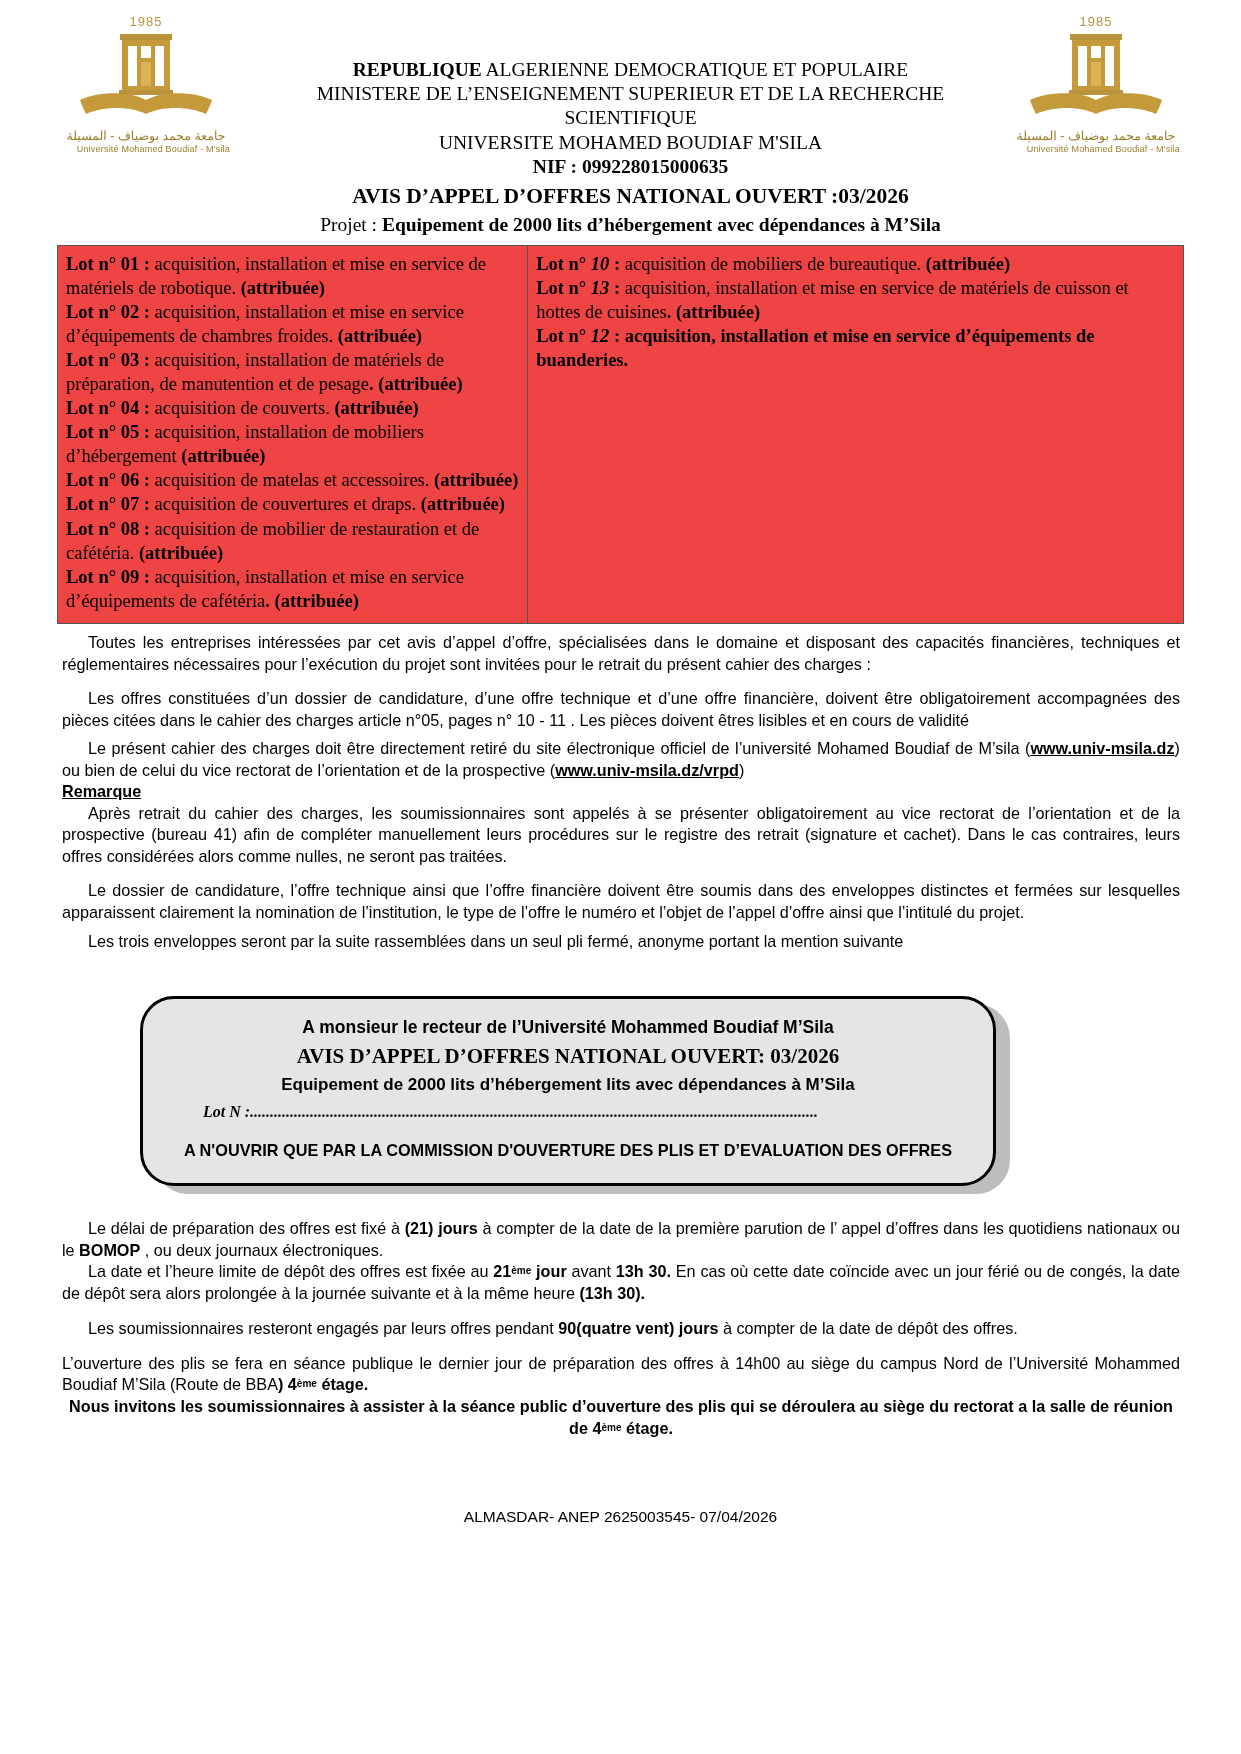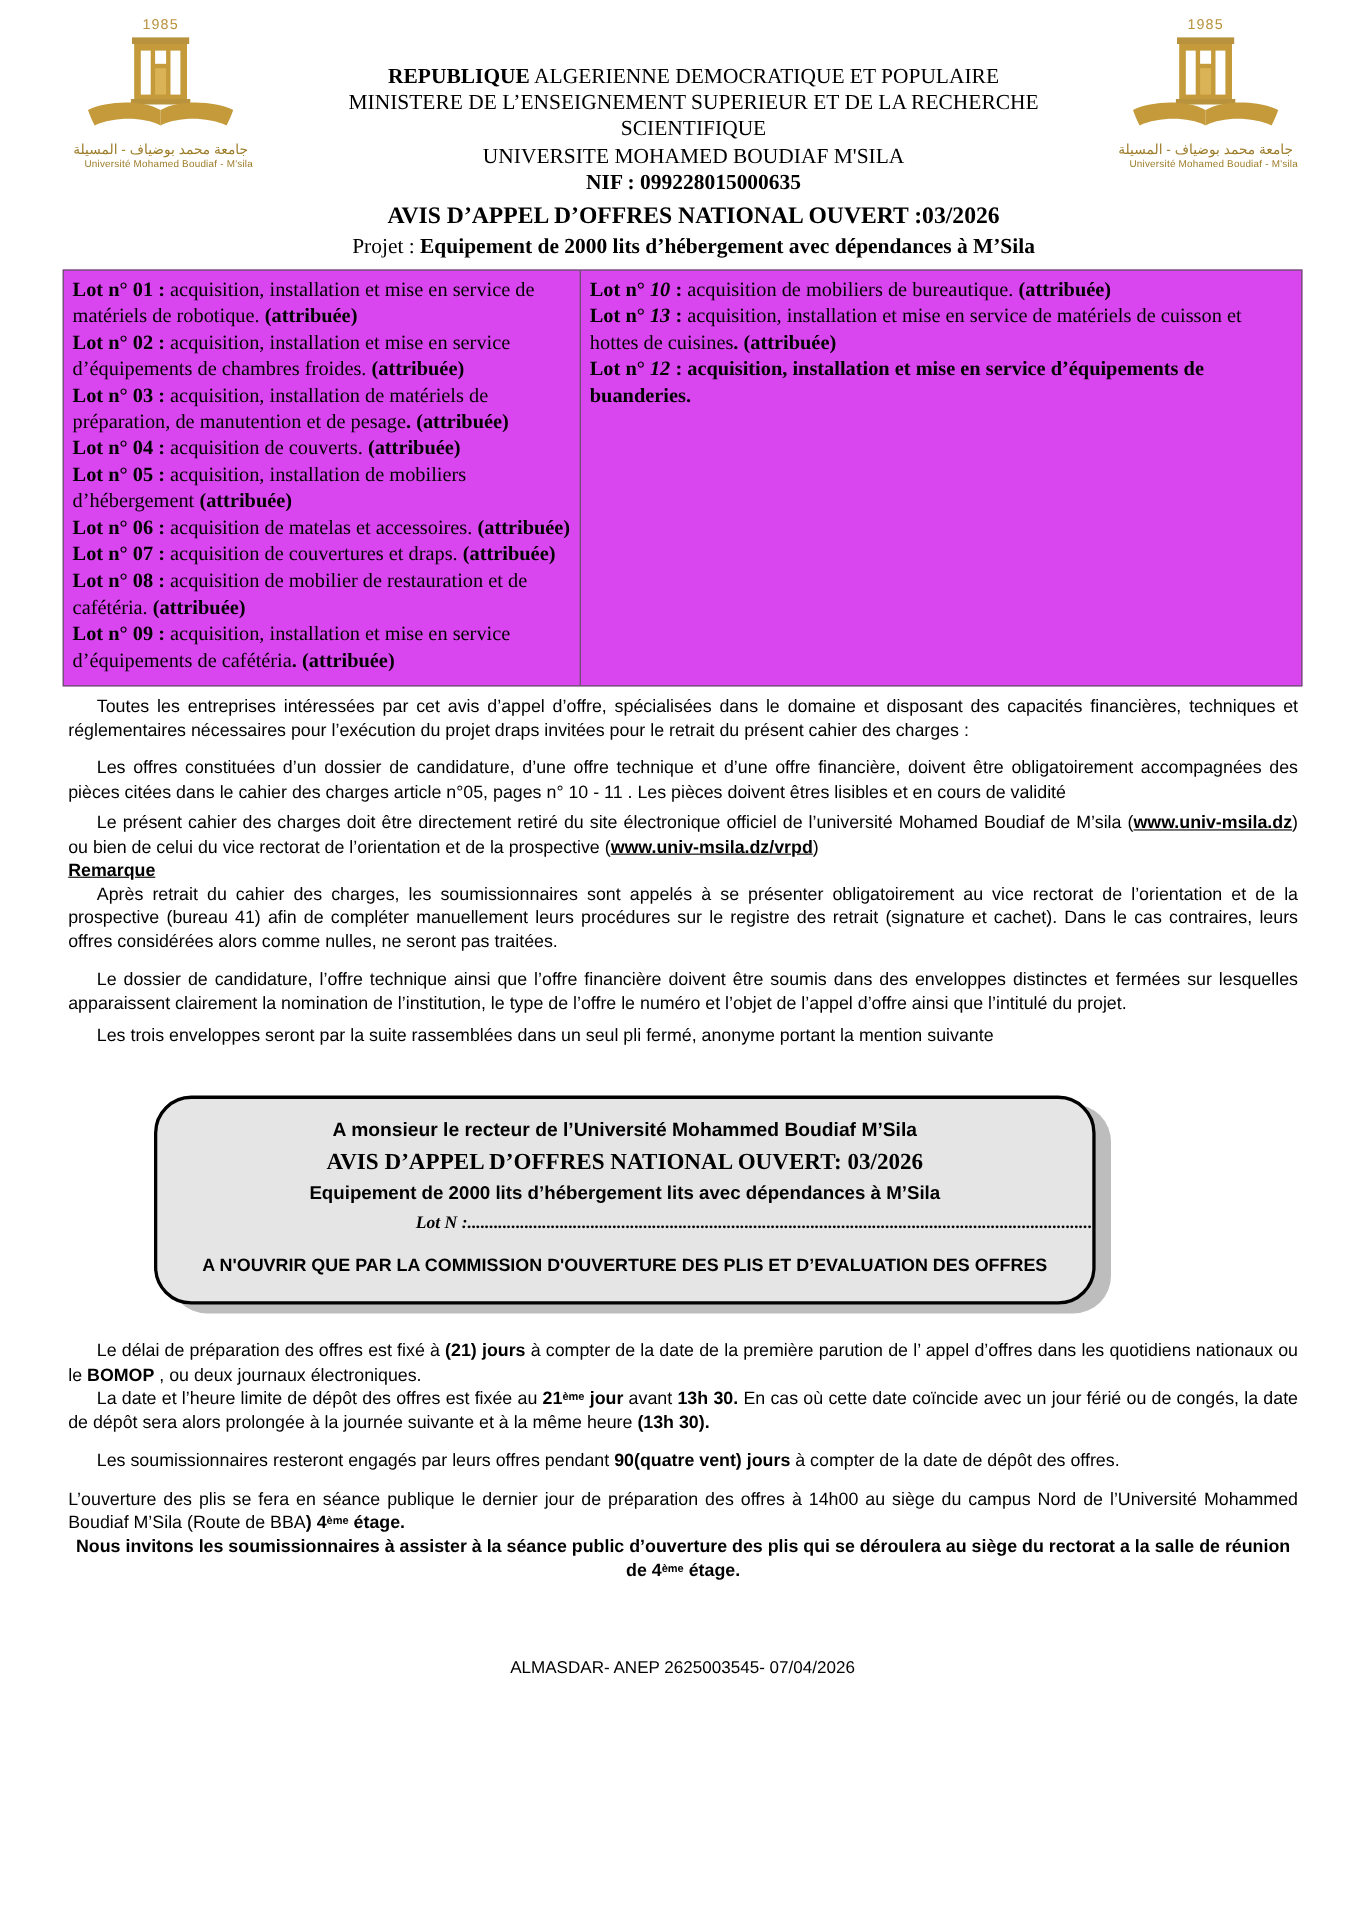--- a/index.html
+++ b/index.html
@@ -90,21 +90,21 @@
   
   .lots-table {
     position: absolute;
     left: 57px;
     top: 245px;
     width: 1127px;
     border: 1.5px solid #555;
     border-collapse: collapse;
     display: flex;
     box-sizing: border-box;
-    background: #d946ef;
+    background: #ef4444;
   }
   .lots-col {
     box-sizing: border-box;
     padding: 6px 8px 10px 8px;
     font-size: 18.5px;
     line-height: 1.30;
   }
   .lots-col.left {
     width: 471px;
     border-right: 1.5px solid #555;
@@ -179,21 +179,21 @@
     font-size: 21px;
     font-weight: bold;
     margin-bottom: 6px;
   }
   .env-l3 {
     font-size: 17px;
     font-weight: bold;
     margin-bottom: 8px;
   }
   .env-lot {
-    text-align: right;
+    text-align: left;
     padding-left: 60px;
     font-size: 16px;
     font-style: italic;
     font-weight: bold;
     font-family: "Liberation Serif", serif;
     white-space: nowrap;
     overflow: hidden;
     margin-bottom: 20px;
   }
   .env-l5 {
@@ -300,21 +300,21 @@
         <div class="lot-line"><span class="lot-id">Lot n° 09 :</span><span> acquisition, installation et mise en service d’équipements de cafétéria</span><span class="attr">. (attribuée)</span></div>
       </div>
     <div class="lots-col right" id="lots-right">
         <div class="lot-line"><span class="lot-id"><span>Lot n° </span><i style="font-weight: bold;">10</i><span> :</span></span><span> acquisition de mobiliers de bureautique. </span><span class="attr">(attribuée)</span></div>
         <div class="lot-line"><span class="lot-id"><span>Lot n° </span><i style="font-weight: bold;">13</i><span> :</span></span><span> acquisition, installation et mise en service de matériels de cuisson et hottes de cuisines</span><span class="attr">. (attribuée)</span></div>
         <div class="lot-line lot-bold"><span class="lot-id"><span>Lot n° </span><i style="font-weight: bold;">12</i><span> :</span></span><span> acquisition, installation et mise en service d’équipements de buanderies.</span><span class="attr"></span></div>
       </div>
   </div>
 
   <div class="body-text">
-    <p class="p-indent">Toutes les entreprises intéressées par cet avis d’appel d’offre, spécialisées dans le domaine et  disposant des capacités financières, techniques et réglementaires nécessaires pour l’exécution du projet draps invitées pour le retrait du présent cahier des charges :</p>
+    <p class="p-indent">Toutes les entreprises intéressées par cet avis d’appel d’offre, spécialisées dans le domaine et  disposant des capacités financières, techniques et réglementaires nécessaires pour l’exécution du projet sont invitées pour le retrait du présent cahier des charges :</p>
     <p class="p-indent p-gap">Les offres constituées d’un dossier de candidature, d’une offre technique et d’une offre financière, doivent être obligatoirement accompagnées des pièces citées dans le cahier des charges article n°05,  pages n° 10 - 11 . Les pièces doivent êtres lisibles et en cours de validité</p>
     <p class="p-indent p-gap-sm">
       <span>Le présent cahier des charges doit être directement retiré du site électronique officiel de l’université Mohamed Boudiaf de M’sila (</span><span class="u-b">www.univ-msila.dz</span><span>) ou bien de celui du vice rectorat de l’orientation et de la prospective (</span><span class="u-b">www.univ-msila.dz/vrpd</span><span>)</span>
     </p>
     <p><span class="ul-b">Remarque</span></p>
     <p class="p-indent">Après retrait du cahier des charges, les soumissionnaires sont appelés à se présenter obligatoirement au vice rectorat de l’orientation et de la prospective (bureau 41) afin de compléter manuellement leurs procédures sur le registre des retrait (signature et cachet). Dans le cas contraires, leurs offres considérées alors comme nulles, ne seront pas traitées.</p>
     <p class="p-indent p-gap">Le dossier de candidature, l’offre technique ainsi que l’offre financière doivent être soumis dans des enveloppes distinctes et fermées sur lesquelles apparaissent clairement  la nomination de l’institution, le type de l’offre  le numéro et l’objet de l’appel d’offre ainsi que l’intitulé du projet.</p>
     <p class="p-indent p-gap-sm">Les trois enveloppes seront par la suite rassemblées dans un seul pli fermé, anonyme portant la mention suivante</p>
   </div>
 

